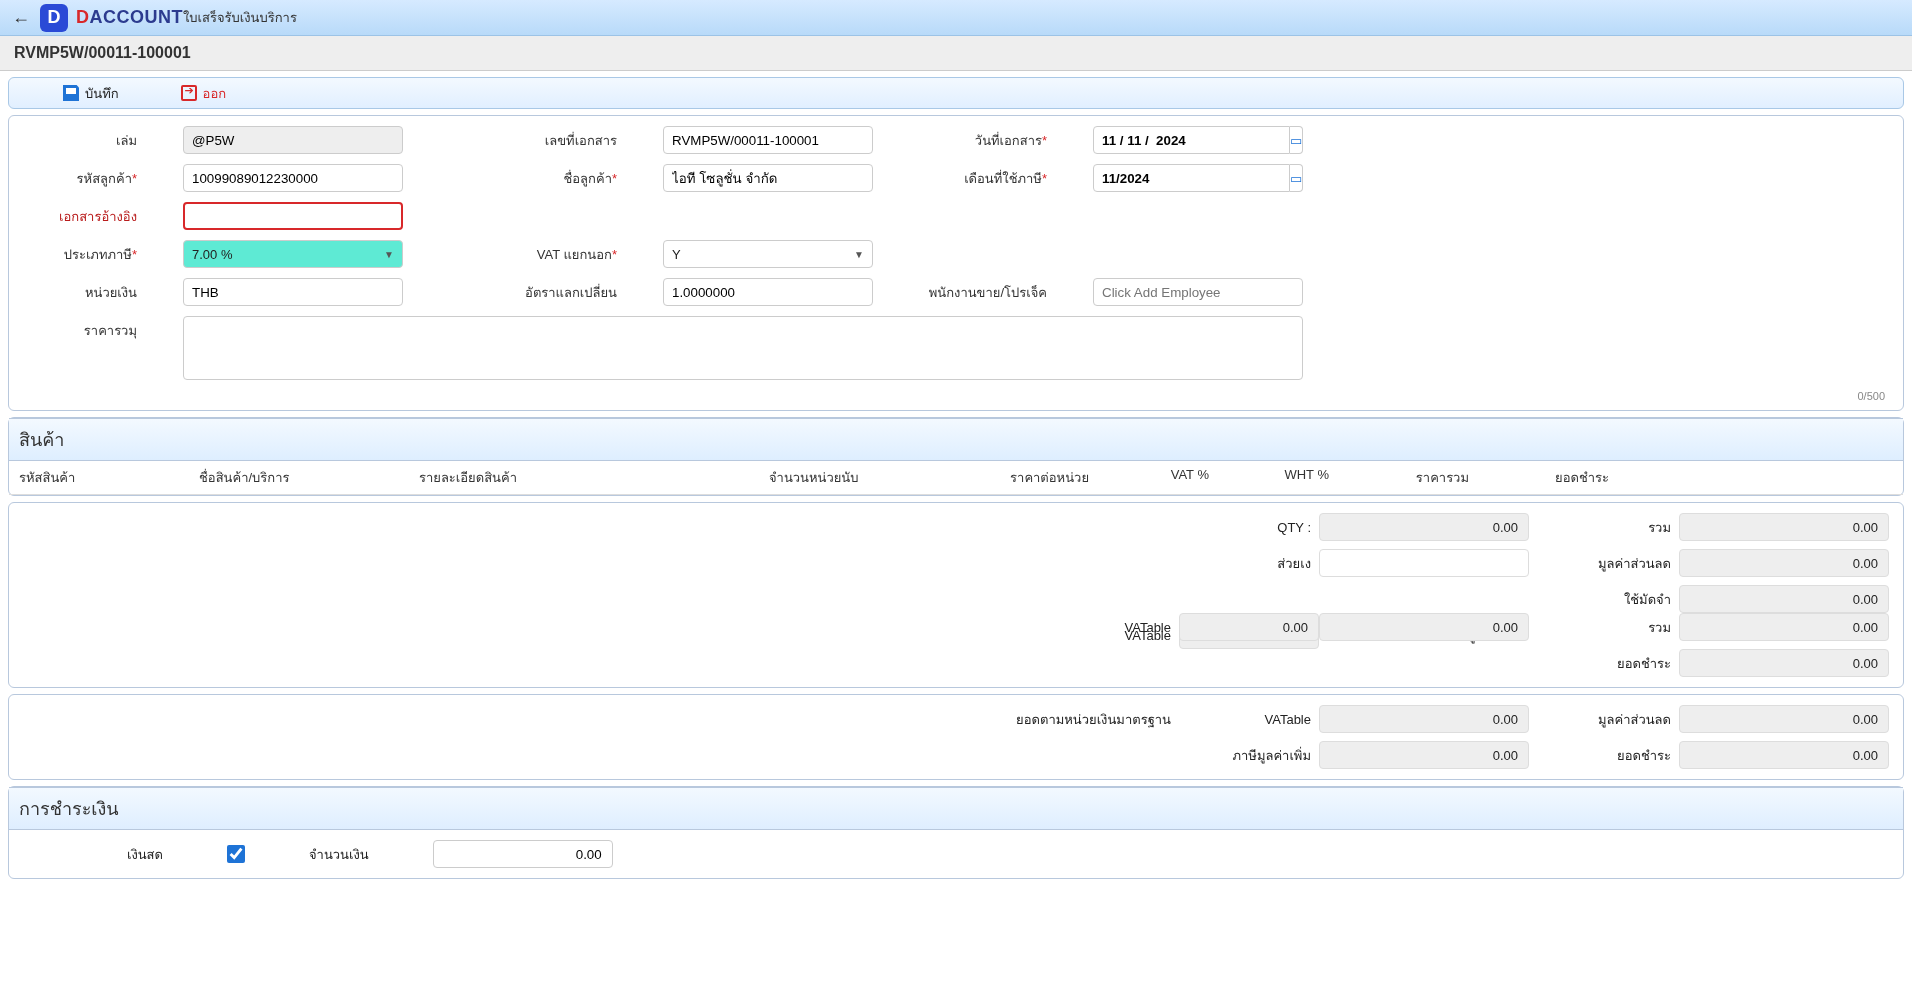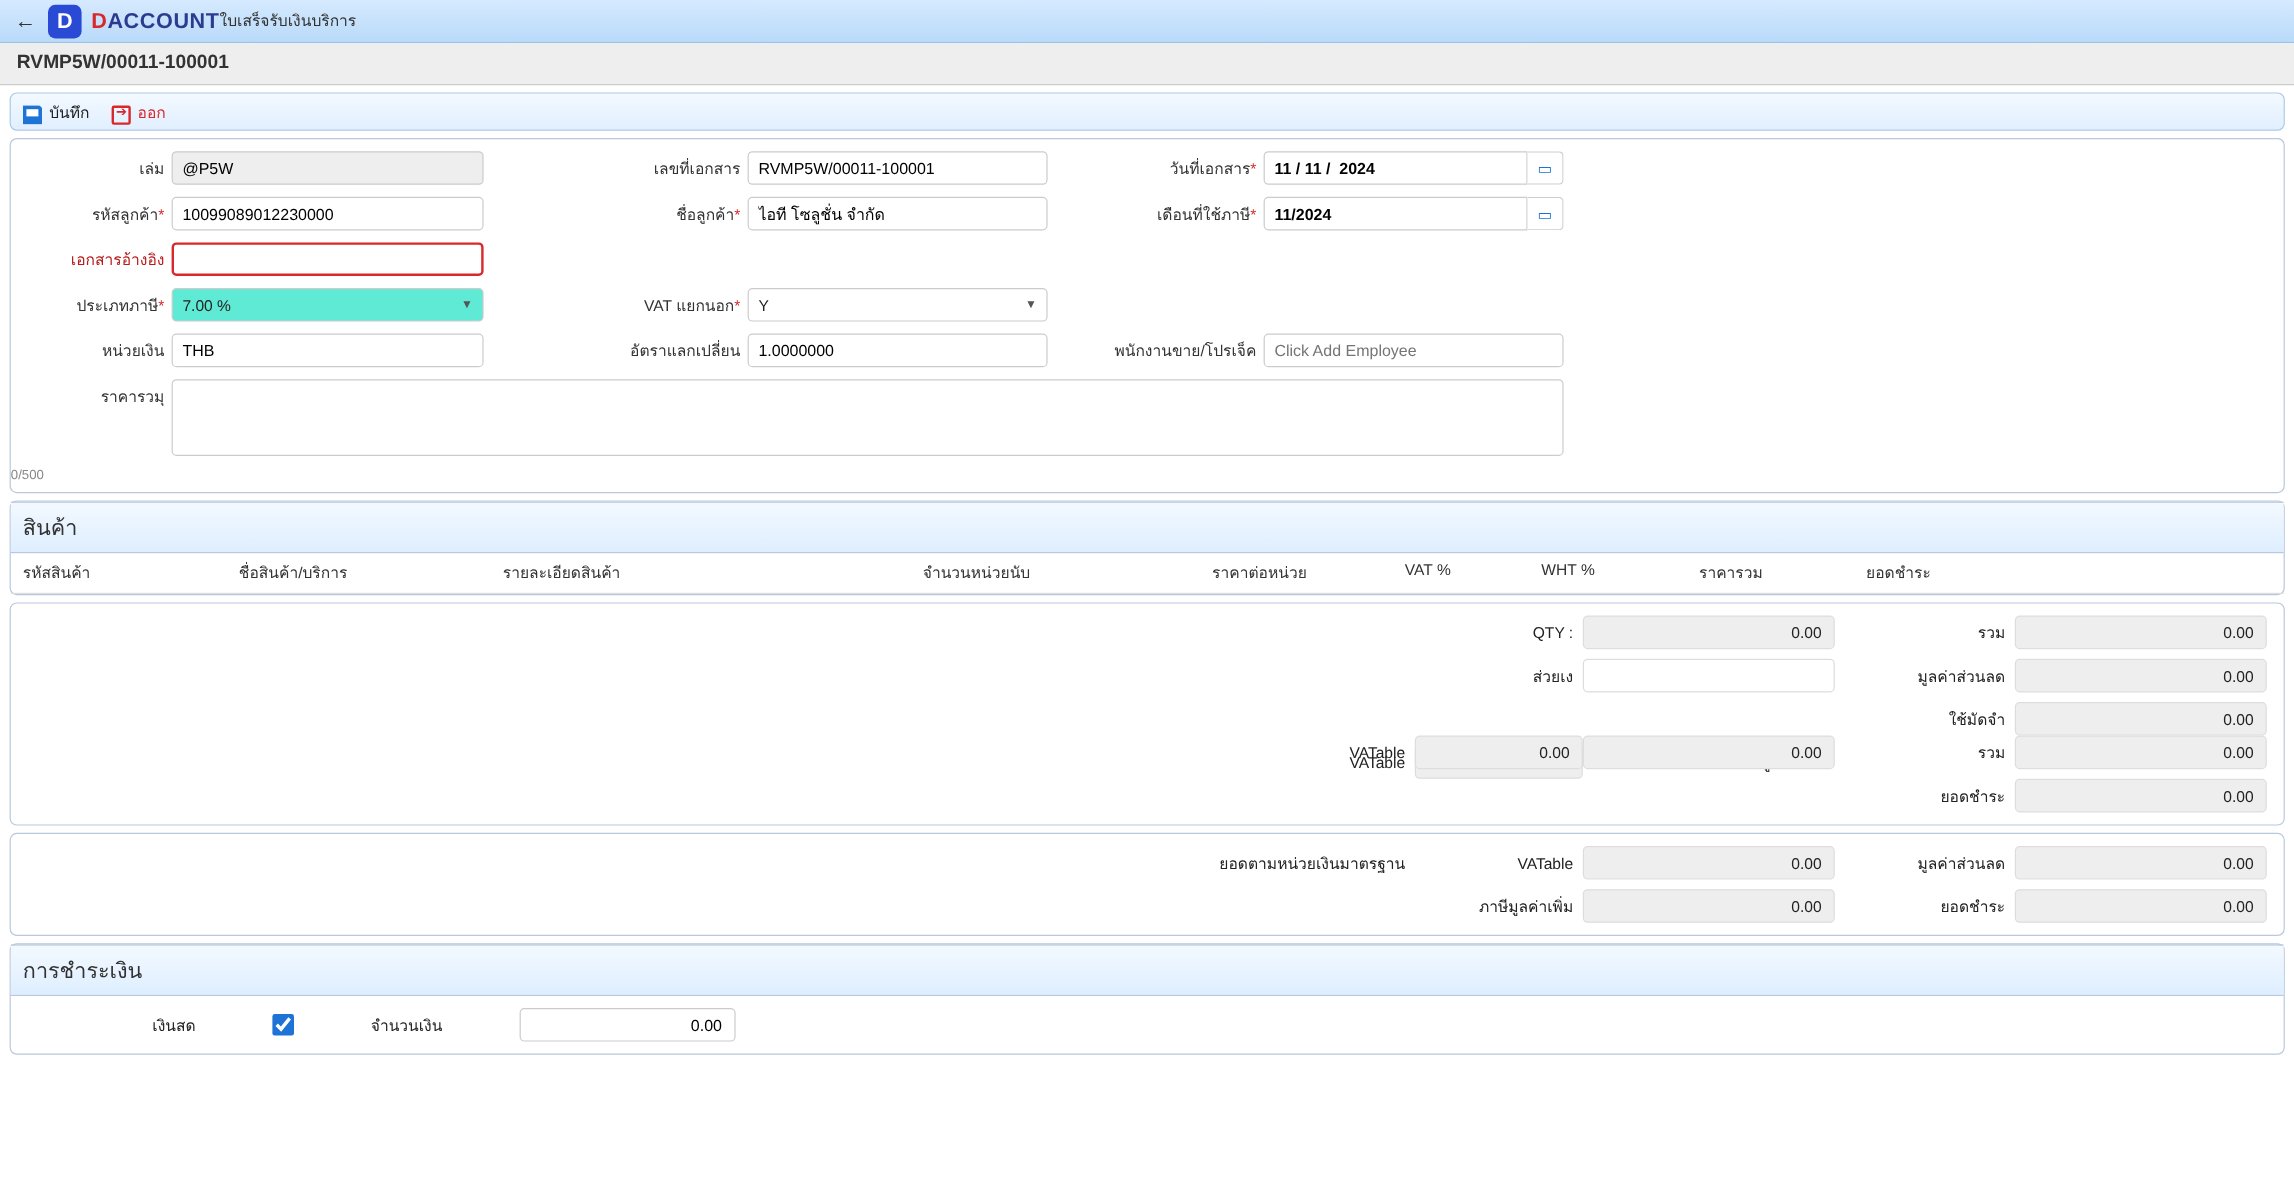--- a/index.html
+++ b/index.html
@@ -23,21 +23,21 @@
 
 .subhead{
   background:#eee;border-bottom:1px solid #ccc;padding:8px 14px;font-size:16px;font-weight:600;color:#333;
 }
 
 .toolbar{
   margin:6px 8px 0 8px;border:1px solid #a9c8e6;border-radius:6px;
   background:linear-gradient(#f3f9ff,#e1efff);
   display:flex;align-items:center;padding:4px 10px;height:32px;gap:18px;
 }
-.tbtn{display:flex;align-items:flex-end;gap:6px;cursor:pointer;}
+.tbtn{display:flex;align-items:center;gap:6px;cursor:pointer;margin-left:44px;}
 .tbtn .ic{width:16px;height:16px;}
 .tbtn.save .ic{background:#1e73d6;clip-path:polygon(0 0,85% 0,100% 15%,100% 100%,0 100%);position:relative;}
 .tbtn.save .ic::after{content:"";position:absolute;left:3px;top:3px;width:10px;height:6px;background:#fff;}
 .tbtn.exit .ic{border:2px solid #d8282a;border-radius:2px;position:relative;}
 .tbtn.exit .ic::after{content:"➔";position:absolute;left:2px;top:-3px;font-size:11px;color:#d8282a;}
 .tbtn.exit span{color:#d8282a;}
 
 .panel{
   margin:6px 8px;border:1px solid #b8c8dd;border-radius:6px;
 }
@@ -45,35 +45,35 @@
   padding:10px 14px;
   display:grid;
   grid-template-columns: 120px 260px 100px 120px 250px 40px 140px 250px;
   column-gap:0;align-items:center;row-gap:10px;
 }
 .form .lbl{justify-self:end;padding-right:6px;color:#333;}
 .form .lbl .req{color:#d8282a;}
 .form .lbl.link{color:#b91c1c;}
 .form .spacer{ }
 .form .inp, .form .sel{
-  height:28px;border:1px solid #ccc;border-radius:4px;padding:0 8px;background:#fff;
+  height:28px;border:1px solid #ccc;border-radius:4px;padding:0 8px;background:#fff;margin-left:40px;
 }
 .form .inp.ro{background:#eee;}
 .form .sel{background:#5eead4;display:flex;align-items:center;justify-content:space-between;}
 .form .sel .caret{color:#555;font-size:10px;}
 .form .datewrap{display:flex;align-items:center;gap:0;}
 .form .datewrap .inp{flex:1;border-top-right-radius:0;border-bottom-right-radius:0;font-weight:bold;}
 .form .datewrap .calbtn{
   width:30px;height:28px;border:1px solid #ccc;border-left:none;border-radius:0 4px 4px 0;
   display:flex;align-items:center;justify-content:center;background:#fff;cursor:pointer;color:#1e73d6;
 }
 .form .highlight{border:2px solid #d8282a !important;}
 .form .full{grid-column: 2 / 9;}
 .form textarea.inp{height:64px;resize:none;padding:6px 8px;}
-.counter{text-align:left;font-size:11px;color:#888;padding:0 18px 8px 0;}
+.counter{text-align:right;font-size:11px;color:#888;padding:0 18px 8px 0;}
 
 .sectionhead{
   background:linear-gradient(#f3f9ff,#deeeff);
   border-top:1px solid #b8c8dd;border-bottom:1px solid #b8c8dd;
   padding:6px 10px;font-size:18px;color:#333;
 }
 .gridhead{
   display:grid;
   grid-template-columns: 180px 220px 280px 110px 120px 160px 120px 120px 140px 140px;
   padding:6px 10px;border-bottom:1px solid #ddd;color:#333;

